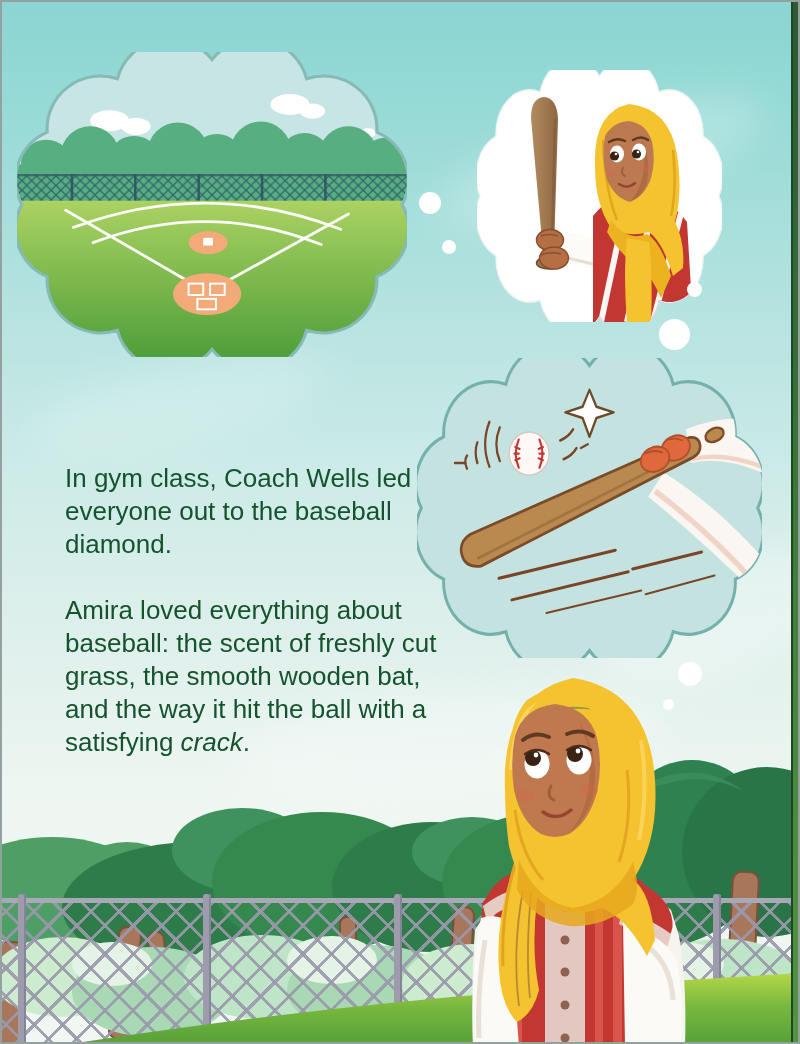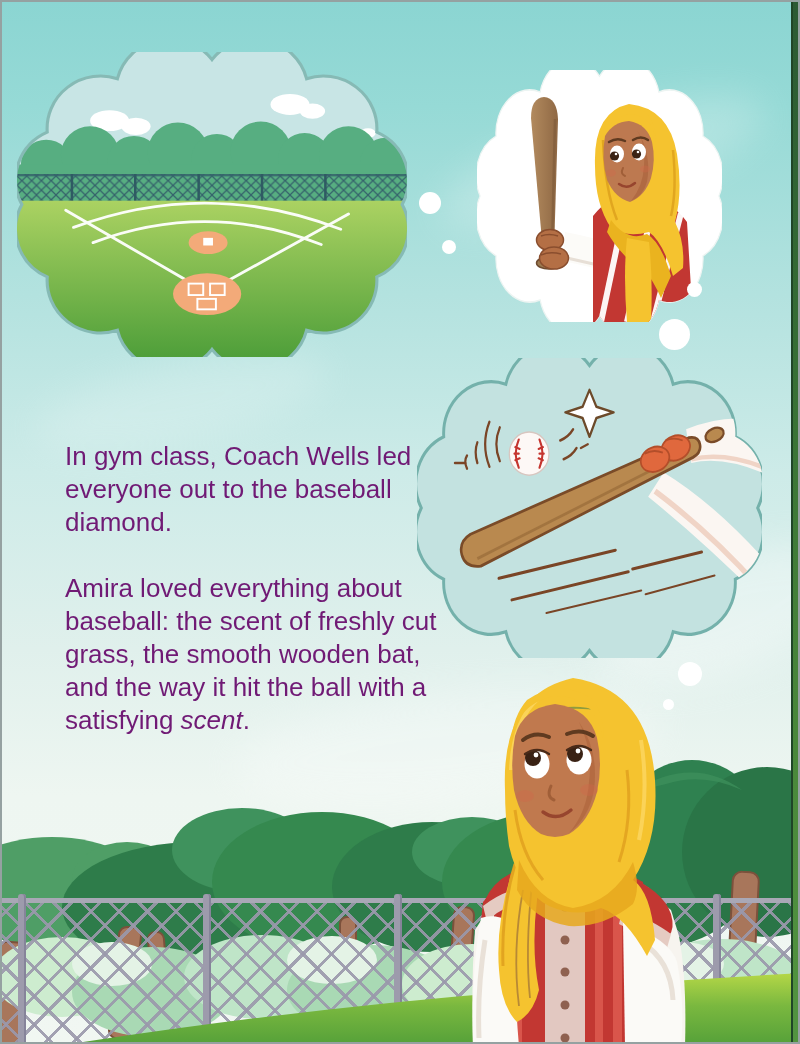--- a/index.html
+++ b/index.html
@@ -25,22 +25,22 @@
     border-top:5px solid #a9a8b6;
     background:
       repeating-linear-gradient(45deg,rgba(154,152,171,.9) 0 3px,transparent 3px 20px),
       repeating-linear-gradient(-45deg,rgba(154,152,171,.9) 0 3px,transparent 3px 20px);
   }
   .post{
     top:892px;width:8px;height:152px;background:#9d9bac;
     box-shadow:inset -2px 0 0 #86849a;border-radius:3px 3px 0 0;
   }
   .text-block{
-    left:63px;top:438px;width:382px;z-index:30;
-    font-size:26px;line-height:33px;color:#701a75;
+    left:63px;top:460px;width:382px;z-index:30;
+    font-size:26px;line-height:33px;color:#14532d;
   }
   .text-block p{margin:0 0 33px 0;}
   .edge-strip{
     right:0;top:0;width:7px;height:1044px;z-index:60;
     background:linear-gradient(180deg,#2b5a33 0%,#366f35 35%,#478539 65%,#529440 100%);
     box-shadow:inset 2px 0 0 #1f4527;
   }
   svg{display:block;}
   em{font-style:italic;}
 </style>
@@ -352,17 +352,17 @@
       </g>
       <path d="M124,136 Q119,147 127,150" stroke="#a15f38" stroke-width="3" fill="none" stroke-linecap="round"></path>
       <path d="M116,162 Q130,172 144,160" stroke="#97452e" stroke-width="3.4" fill="none" stroke-linecap="round"></path>
       <ellipse cx="98" cy="146" rx="9" ry="6" fill="#d2674a" opacity=".35"></ellipse>
       <ellipse cx="162" cy="140" rx="9" ry="6" fill="#d2674a" opacity=".35"></ellipse>
     </g>
   </svg>
 
   <div class="abs text-block">
     <p>In gym class, Coach Wells led everyone out to the baseball diamond.</p>
-    <p><span>Amira loved everything about baseball: the scent of freshly cut grass, the smooth wooden bat, and the way it hit the ball with a satisfying </span><em>scent</em><span>.</span></p>
+    <p><span>Amira loved everything about baseball: the scent of freshly cut grass, the smooth wooden bat, and the way it hit the ball with a satisfying </span><em>crack</em><span>.</span></p>
   </div>
 
   <div class="abs edge-strip"></div>
 </div>
 
 </body></html>

